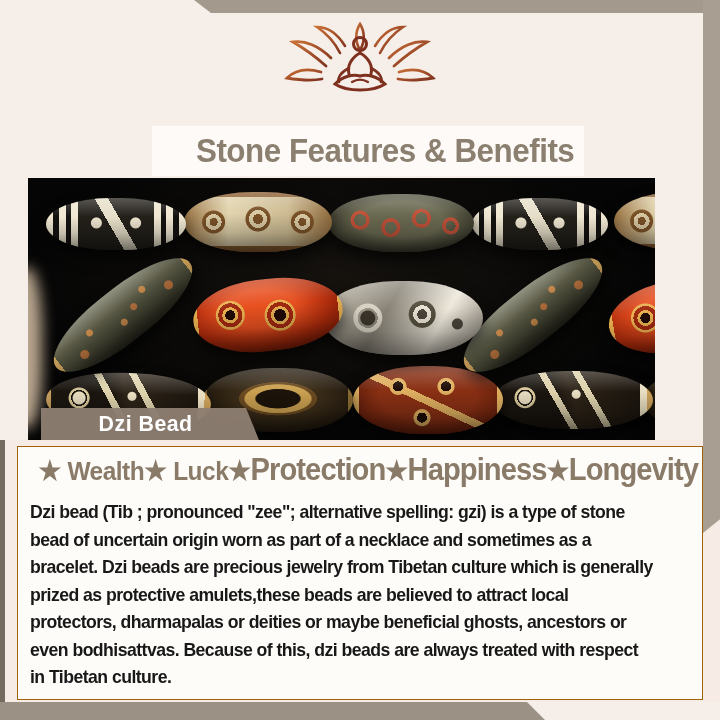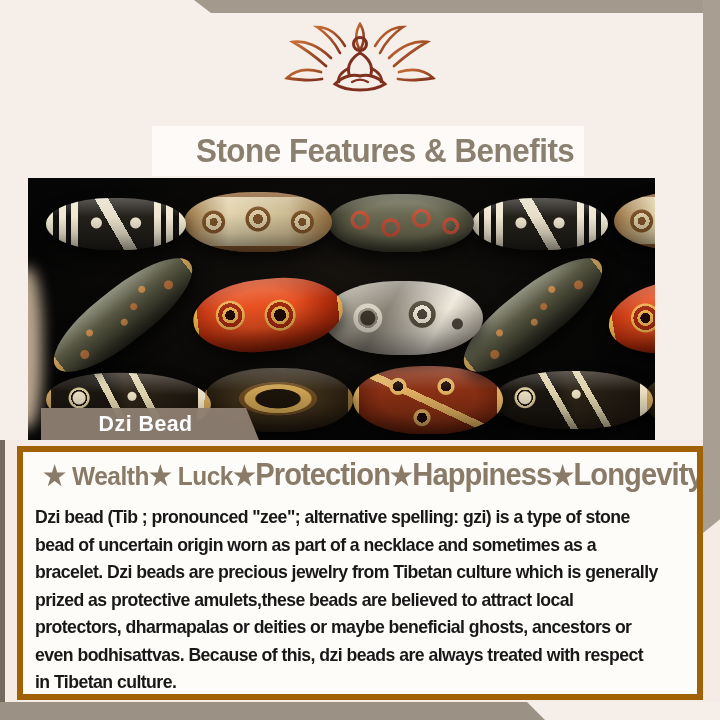--- a/index.html
+++ b/index.html
@@ -97,21 +97,21 @@
 
   .dzi-label-bar { position:absolute; left:13px; top:230px; width:218px; height:32px;
     background:rgba(140,126,112,.96); clip-path:polygon(0 0,calc(100% - 13px) 0,100% 100%,0 100%);
     display:flex; align-items:center; justify-content:center; z-index:5; }
   .dzi-label-text { color:#ffffff; font-size:22px; font-weight:600; letter-spacing:.5px;
     transform:scaleX(.97); padding-right:10px; }
 
   
   .lower-bg { position:absolute; left:0; top:440px; width:720px; height:262px; background:#f6ece5; }
   .panel { position:absolute; left:17px; top:446px; width:686px; height:254px;
-    background:#fdfcf9; border:6px solid #a16207; z-index:2; overflow:hidden; }
+    background:#fdfcf9; border:1px solid #a16207; z-index:2; overflow:hidden; }
   .benefits-line { margin-top:5px; text-align:center; white-space:pre; color:#8a7a68;
     transform:scaleX(.94); transform-origin:center top; letter-spacing:-0.5px; }
   .seg-star  { font-size:27px; font-weight:700; }
   .seg-heavy { font-size:26px; font-weight:700; letter-spacing:-0.5px; }
   .seg-light { font-size:31px; font-weight:700; letter-spacing:-1px; }
   .description { margin:10px 0 0 12px; width:711px; transform:scaleX(.93); transform-origin:left top;
     color:#181818; font-size:19px; font-weight:700; letter-spacing:-0.6px; line-height:27.5px; }
   .description .line { white-space:nowrap; }
 </style>
 </head>

